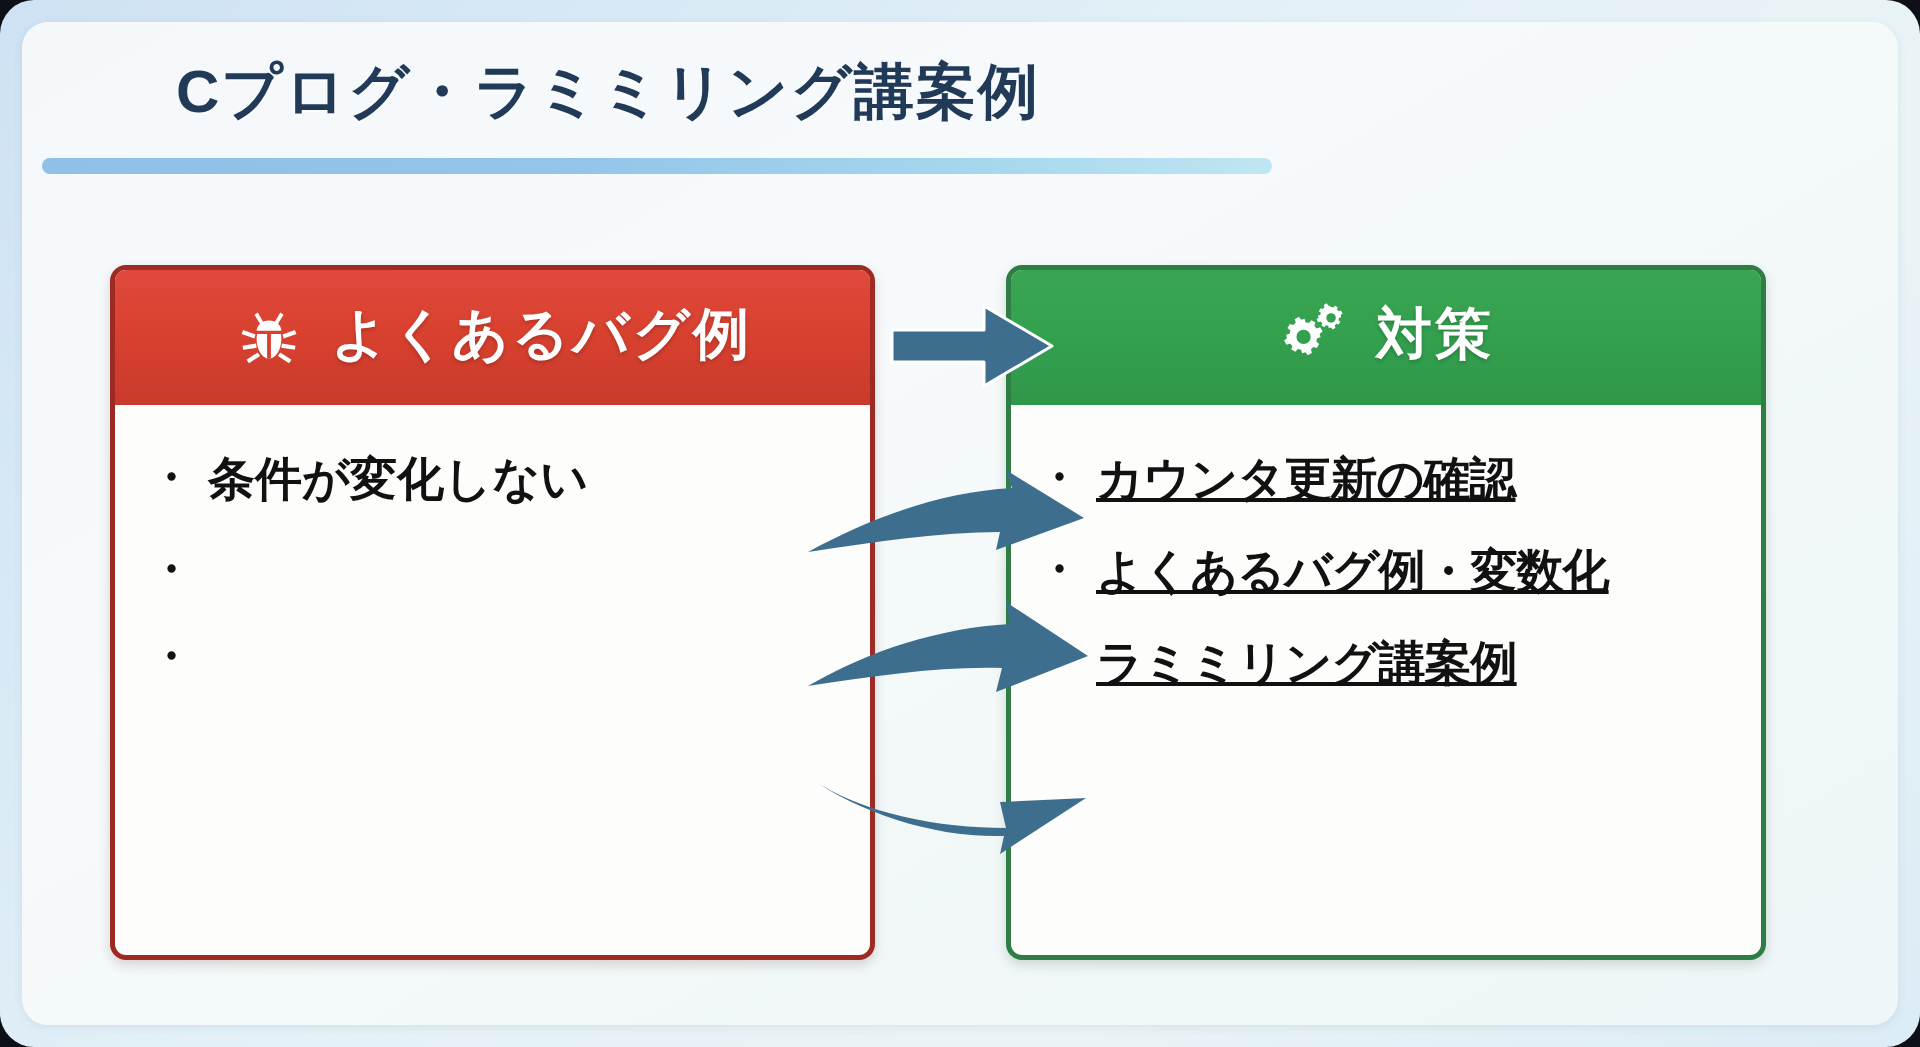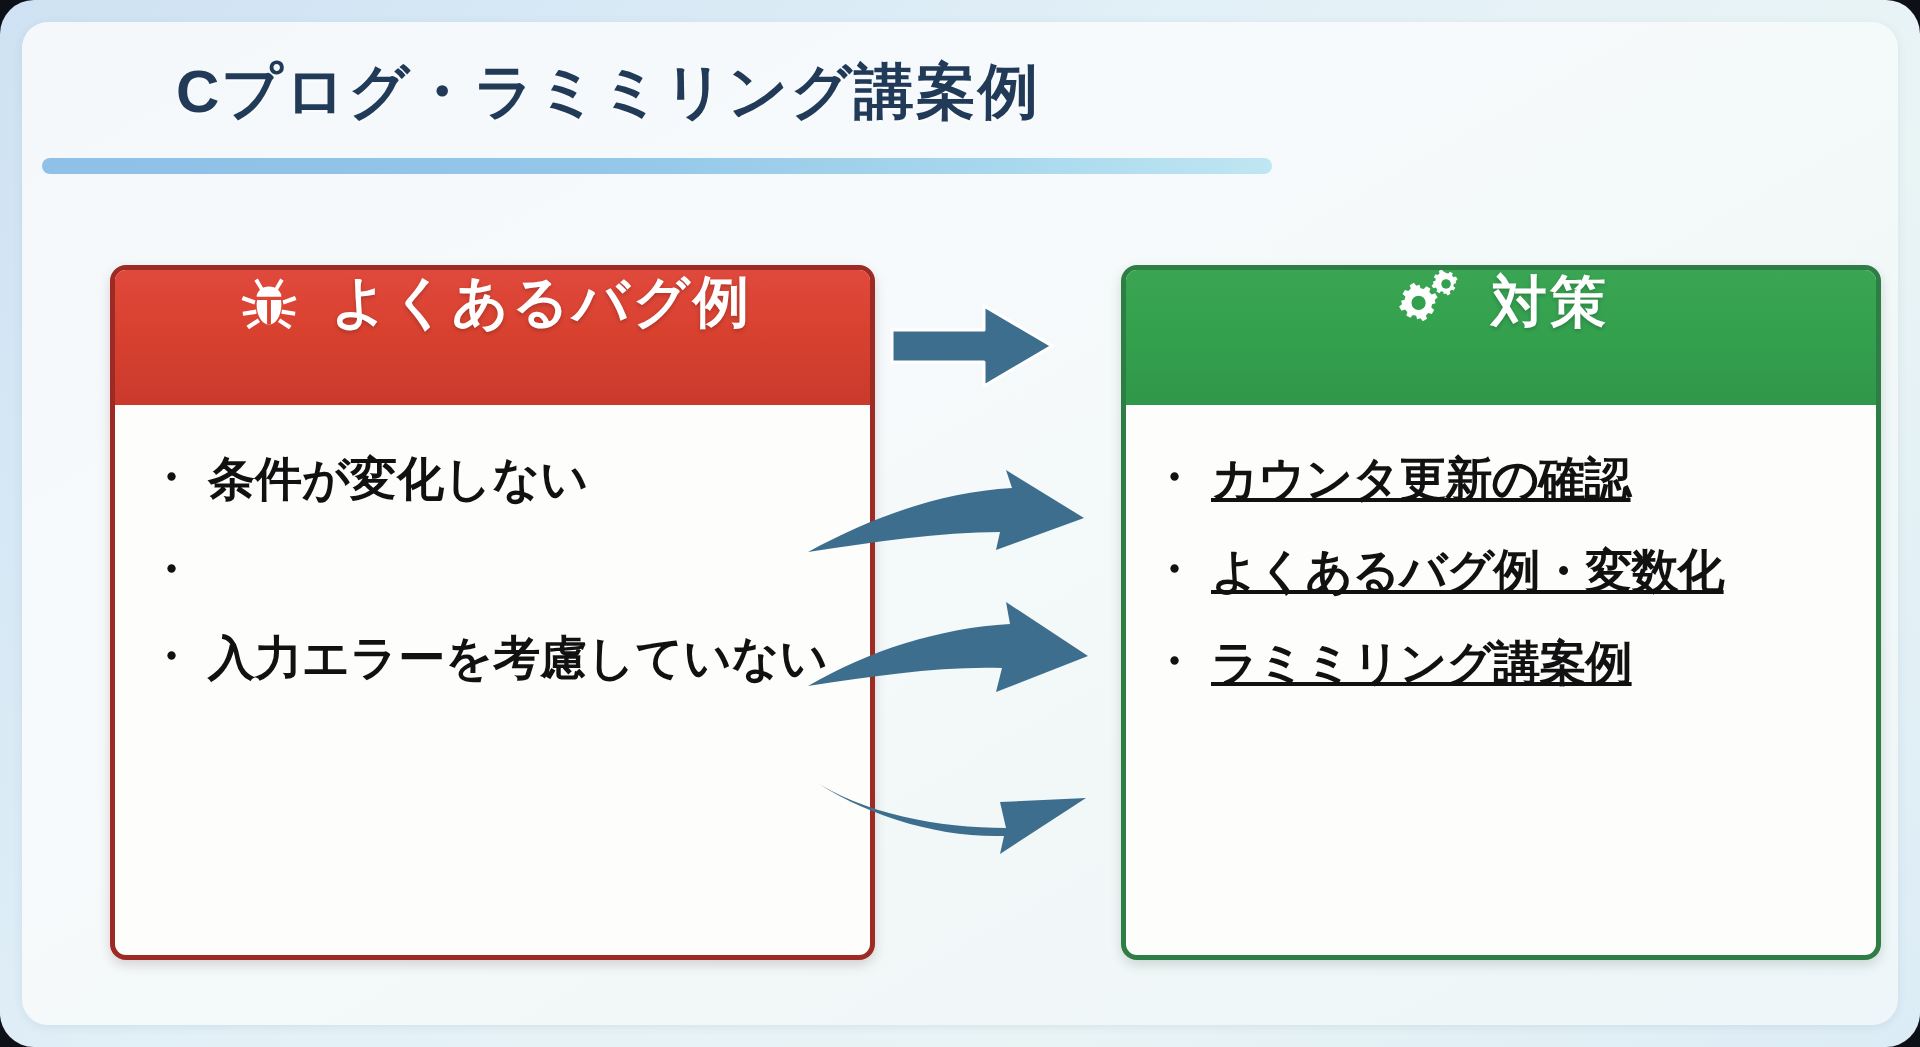--- a/index.html
+++ b/index.html
@@ -74,32 +74,32 @@
   }
   .card-bug {
     left: 110px;
     top: 265px;
     width: 765px;
     height: 695px;
     border: 5px solid #9e2a24;
     box-shadow: 0 5px 12px rgba(70,40,40,0.18);
   }
   .card-fix {
-    left: 1121px;
+    left: 1006px;
     top: 265px;
     width: 760px;
     height: 695px;
     border: 5px solid #2e7d45;
     box-shadow: 0 5px 12px rgba(40,70,50,0.18);
   }
 
   .card-header {
     height: 140px;
     display: flex;
-    align-items: flex-start;
+    align-items: center;
     justify-content: center;
     gap: 26px;
     padding: 0 20px;
   }
   .card-bug .card-header {
     background: linear-gradient(180deg, #e04a3d 0%, #d9412f 48%, #c93a2c 100%);
     margin: -5px -5px 0 -5px;
     border-radius: 12px 12px 0 0;
   }
   .card-fix .card-header {
@@ -212,21 +212,20 @@
     <div class="card-body">
       <div class="bullet-row">
         <span class="bullet-dot">・</span>
         <span class="bullet-text">条件が変化しない</span>
       </div>
       <div class="bullet-row">
         <span class="bullet-dot">・</span>
       </div>
       <div class="bullet-row">
         <span class="bullet-dot">・</span>
-        <span class="bullet-text">入力エラーを考慮していない</span>
       </div>
     </div>
   </div>
 
   <div class="card card-fix">
     <div class="card-header">
       <span class="header-icon">
         <svg width="76" height="72" viewBox="0 0 76 68" aria-hidden="true">
           <g fill="#ffffff">
             <path d="M29 20.5l3.6.9 2.5-3.1 4.4 2.6-1.2 3.6 2.6 2.6 3.6-1.2 2.6 4.4-3.1 2.5.9 3.6-3.6.9-.9 3.6 3.1 2.5-2.6 4.4-3.6-1.2-2.6 2.6 1.2 3.6-4.4 2.6-2.5-3.1-3.6.9-.9-3.6-3.6-.9-2.5 3.1-4.4-2.6 1.2-3.6-2.6-2.6-3.6 1.2-2.6-4.4 3.1-2.5-.9-3.6 3.6-.9.9-3.6-3.1-2.5 2.6-4.4 3.6 1.2 2.6-2.6-1.2-3.6 4.4-2.6 2.5 3.1 3.6-.9z"></path>

